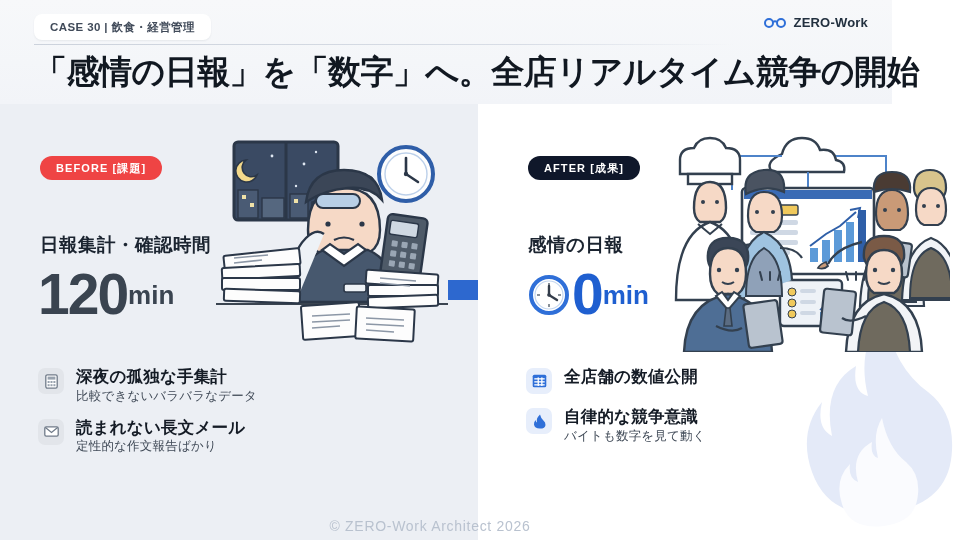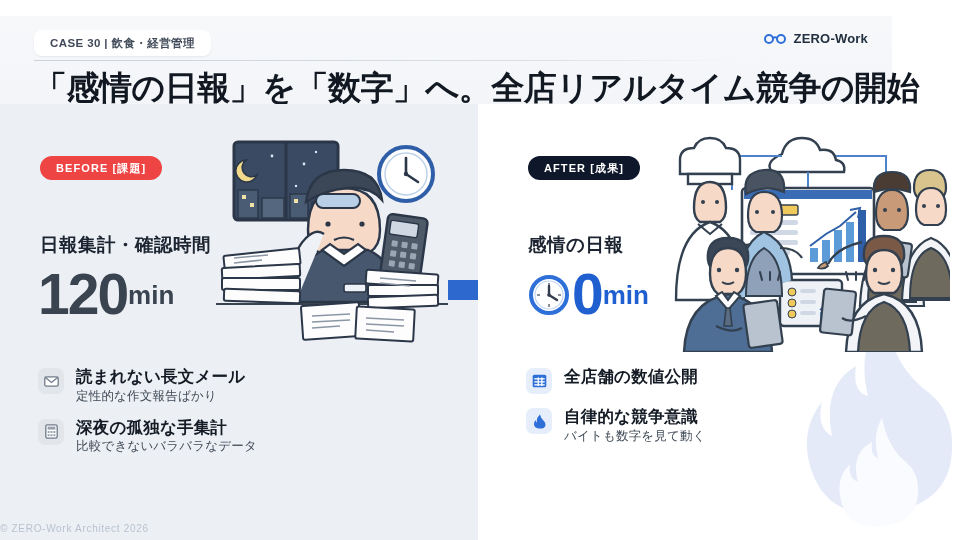--- a/index.html
+++ b/index.html
@@ -5,21 +5,21 @@
   html,body{margin:0;padding:0;}
   body{
     width:960px;height:540px;overflow:hidden;
     font-family:"Liberation Sans","DejaVu Sans",sans-serif;
     background:#ffffff;color:#1f2530;
     -webkit-font-smoothing:antialiased;
   }
   .slide{position:relative;width:960px;height:540px;overflow:hidden;background:#fff;}
 
   
-  .header{position:absolute;left:0;top:16px;width:892px;height:104px;
+  .header{position:absolute;left:0;top:0;width:892px;height:104px;
     background:linear-gradient(180deg,#f7f8fa 0%,#f4f6f9 60%,#f2f4f8 100%);}
   .hdr-rule{position:absolute;left:34px;top:44px;width:700px;height:1px;
     background:linear-gradient(90deg,#ccd2dc 0%,#d8dde6 70%,rgba(216,221,230,0) 100%);}
   .case-pill{position:absolute;left:34px;top:14px;height:26px;
     display:flex;align-items:center;padding:0 16px;border-radius:8px;
     background:#ffffff;box-shadow:0 1px 2px rgba(30,40,60,.07);}
   .case-pill span{font-size:11.5px;font-weight:bold;letter-spacing:.4px;color:#404a59;white-space:nowrap;}
   .brand{position:absolute;right:24px;top:15px;display:flex;align-items:center;gap:7px;}
   .brand-name{font-size:13px;font-weight:bold;color:#22303f;letter-spacing:.2px;}
   .title{position:absolute;left:34px;top:50px;width:900px;
@@ -63,22 +63,22 @@
   .b-head{font-size:16.5px;font-weight:bold;color:#141b25;line-height:1.25;letter-spacing:.2px;}
   .b-sub{font-size:12.5px;color:#404a57;line-height:1.35;margin-top:1px;letter-spacing:.2px;}
 
   
   .arrow{position:absolute;left:446px;top:262px;width:64px;height:56px;}
 
   
   .illus-before{position:absolute;left:216px;top:132px;width:232px;height:220px;}
   .illus-after{position:absolute;left:650px;top:130px;width:300px;height:222px;}
 
-  .footer{position:absolute;left:0;bottom:6px;width:860px;text-align:left;
-    font-size:10px;color:#b9c2cf;letter-spacing:.7px;}
+  .footer{position:absolute;left:0;bottom:6px;width:860px;text-align:center;
+    font-size:14px;color:#b9c2cf;letter-spacing:.7px;}
 </style>
 </head>
 <body>
 
 <div class="slide">
 
   <div class="header">
     <div class="hdr-rule"></div>
 
     <div class="case-pill">
@@ -181,48 +181,48 @@
       <line x1="18" y1="126" x2="52" y2="123"></line>
         <line x1="18" y1="131" x2="46" y2="128"></line>
       <line x1="164" y1="146" x2="200" y2="149"></line>
         <line x1="164" y1="151" x2="194" y2="154"></line>
     </g>
   </svg>
 
   <div class="bullets left">
     <div class="bullet">
       <div class="b-ico gray">
-        <svg width="15" height="11" viewBox="0 0 15 11">
-          <rect x="0.8" y="0.8" width="13.4" height="9.4" rx="1.4" fill="#fff" stroke="#707b89" stroke-width="1.3"></rect>
-          <path d="M1.4 1.6 L7.5 6.4 L13.6 1.6" fill="none" stroke="#707b89" stroke-width="1.3"></path>
-        </svg>
-      </div>
-      <div class="b-txt">
-        <div class="b-head">読まれない長文メール</div>
-        <div class="b-sub">定性的な作文報告ばかり</div>
-      </div>
-    </div>
-    <div class="bullet">
-      <div class="b-ico gray">
         <svg width="13" height="15" viewBox="0 0 13 15">
           <rect x="0.8" y="0.8" width="11.4" height="13.4" rx="1.6" fill="#fff" stroke="#707b89" stroke-width="1.3"></rect>
           <rect x="2.6" y="2.6" width="7.8" height="3" fill="#98a2ae"></rect>
           <g fill="#98a2ae">
             <rect x="2.6" y="7" width="2" height="2"></rect>
               <rect x="5.5" y="7" width="2" height="2"></rect>
               <rect x="8.4" y="7" width="2" height="2"></rect>
             <rect x="2.6" y="10.2" width="2" height="2"></rect>
               <rect x="5.5" y="10.2" width="2" height="2"></rect>
               <rect x="8.4" y="10.2" width="2" height="2"></rect>
           </g>
         </svg>
       </div>
       <div class="b-txt">
         <div class="b-head">深夜の孤独な手集計</div>
         <div class="b-sub">比較できないバラバラなデータ</div>
+      </div>
+    </div>
+    <div class="bullet">
+      <div class="b-ico gray">
+        <svg width="15" height="11" viewBox="0 0 15 11">
+          <rect x="0.8" y="0.8" width="13.4" height="9.4" rx="1.4" fill="#fff" stroke="#707b89" stroke-width="1.3"></rect>
+          <path d="M1.4 1.6 L7.5 6.4 L13.6 1.6" fill="none" stroke="#707b89" stroke-width="1.3"></path>
+        </svg>
+      </div>
+      <div class="b-txt">
+        <div class="b-head">読まれない長文メール</div>
+        <div class="b-sub">定性的な作文報告ばかり</div>
       </div>
     </div>
   </div>
 
   <svg class="arrow" viewBox="0 0 64 56">
     <path d="M2 18 L36 18 L36 3 L62 28 L36 53 L36 38 L2 38 Z" fill="#2d68cf"></path>
   </svg>
 
   <div class="panel-right">
     <svg class="flame-wm" viewBox="0 0 170 230">

